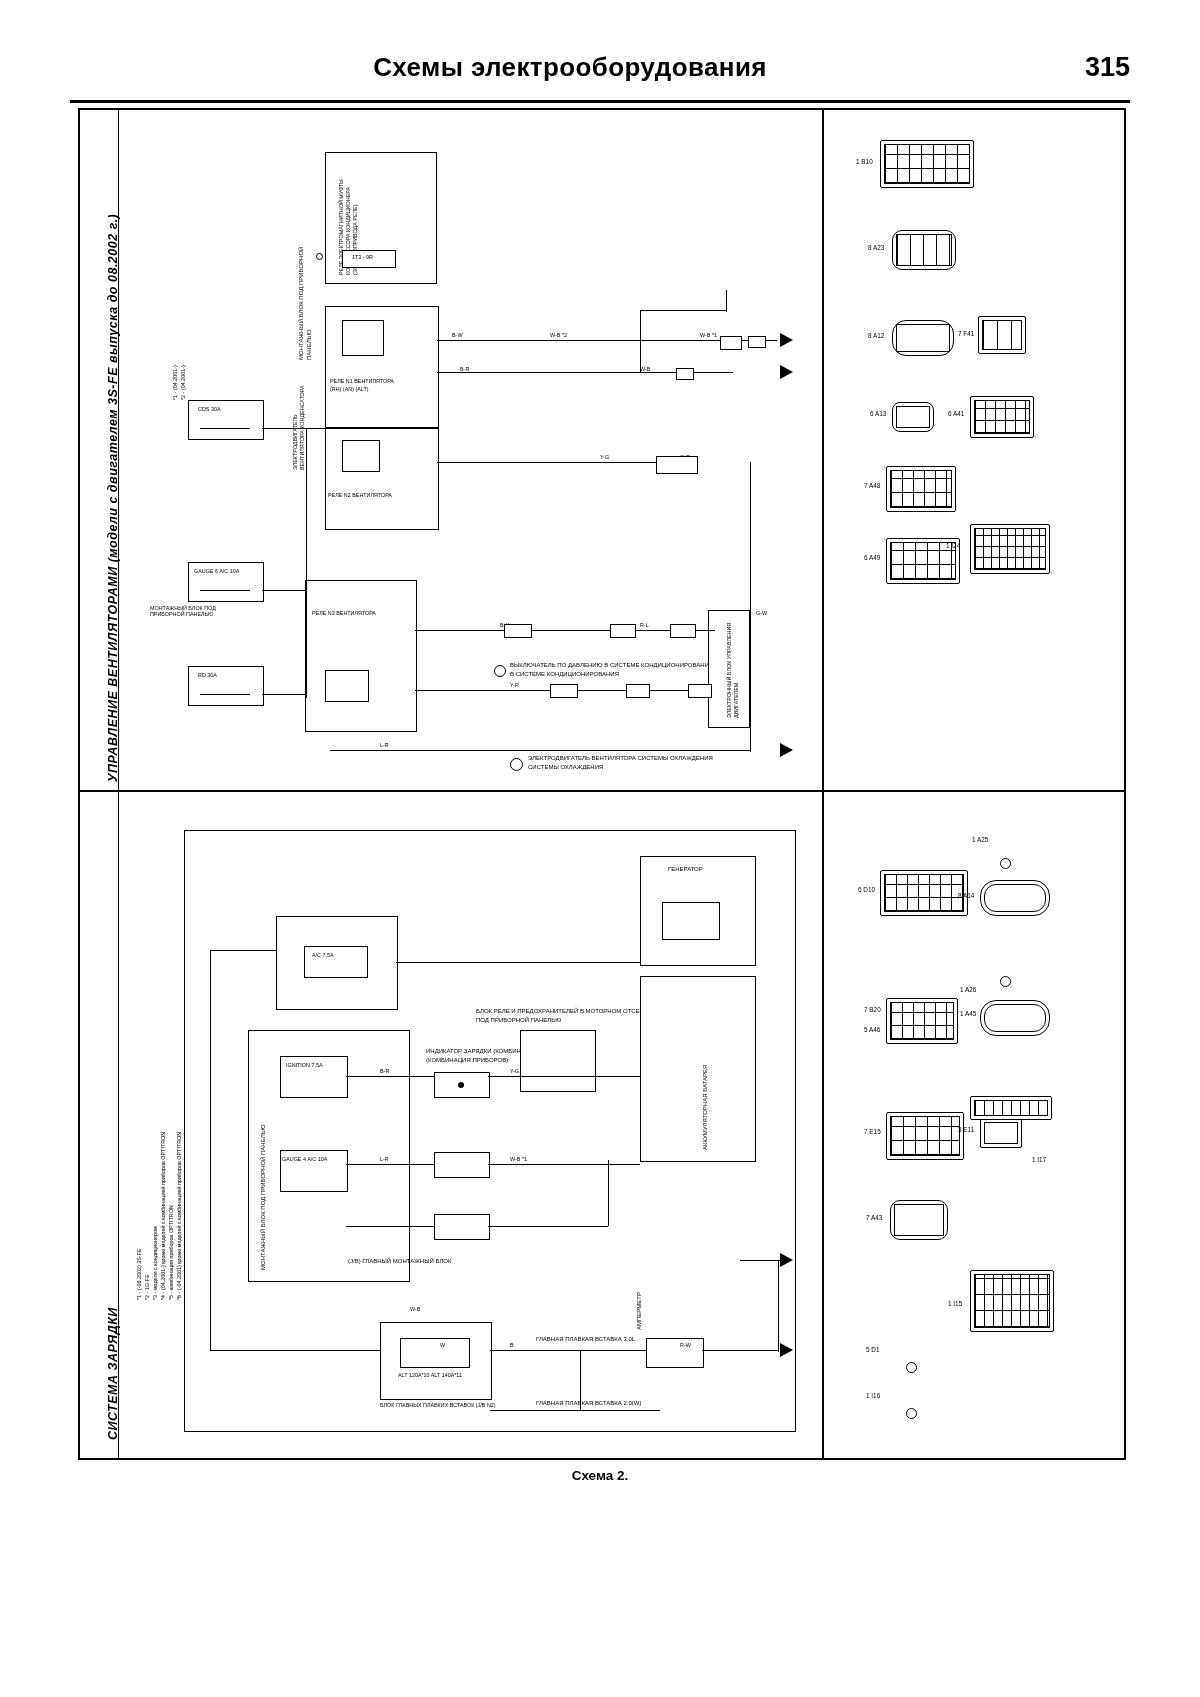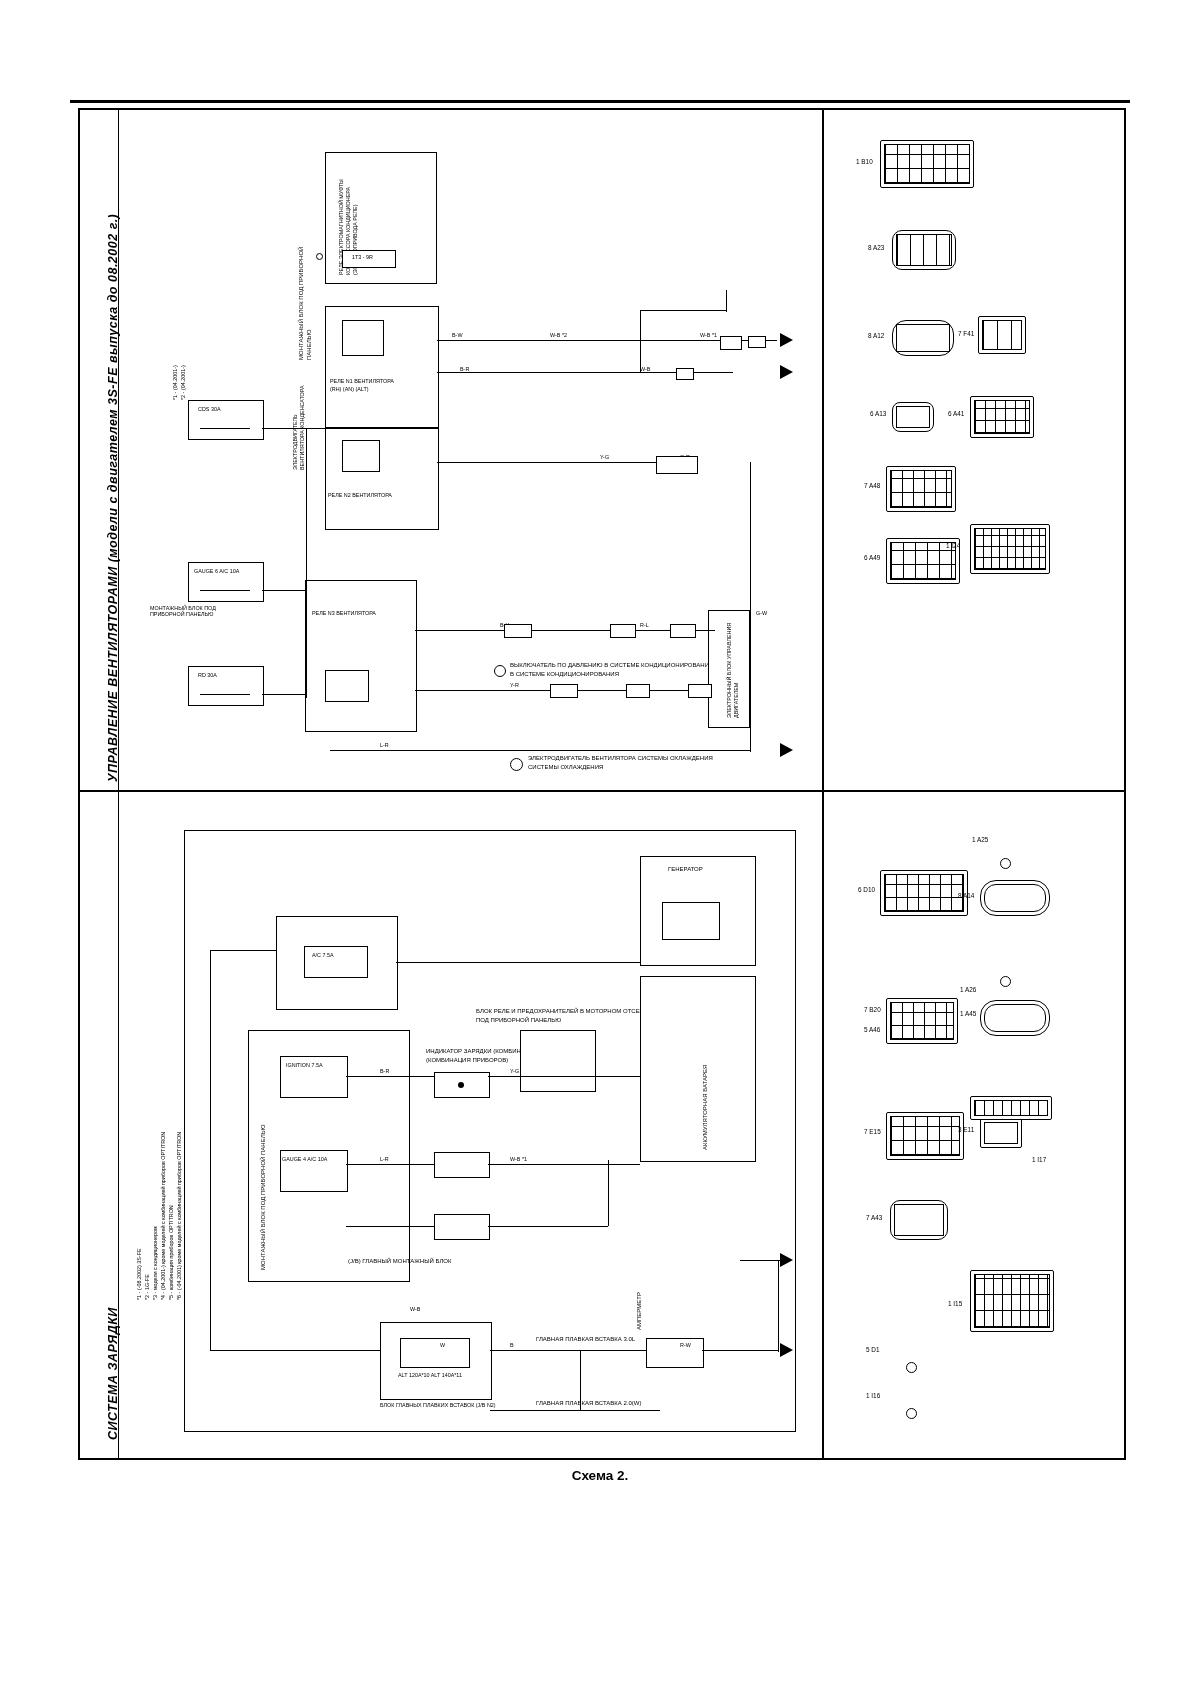--- a/index.html
+++ b/index.html
@@ -46,20 +46,24 @@
   .conn .grid{position:absolute;left:3px;right:3px;top:3px;bottom:3px;}
   .conn-lbl{position:absolute;font-size:6.4px;white-space:nowrap;}
 
   .caption{position:absolute;left:0;top:1468px;width:1200px;text-align:center;font-size:13.5px;font-weight:bold;}
 </style>
 </head>
 <body>
 
 <div class="page">
 
+  <div class="hdr">
+    <div class="hdr-title">Схемы электрооборудования</div>
+    <div class="hdr-page">315</div>
+  </div>
   <div class="hdr-rule"></div>
 
   <div class="frame">
     <div class="frame-inner">
 
       <div class="mid-div"></div>
       <div class="vert-div-top"></div>
       <div class="vert-div-bot"></div>
       <div class="lv1"></div>
       <div class="lv2"></div>

